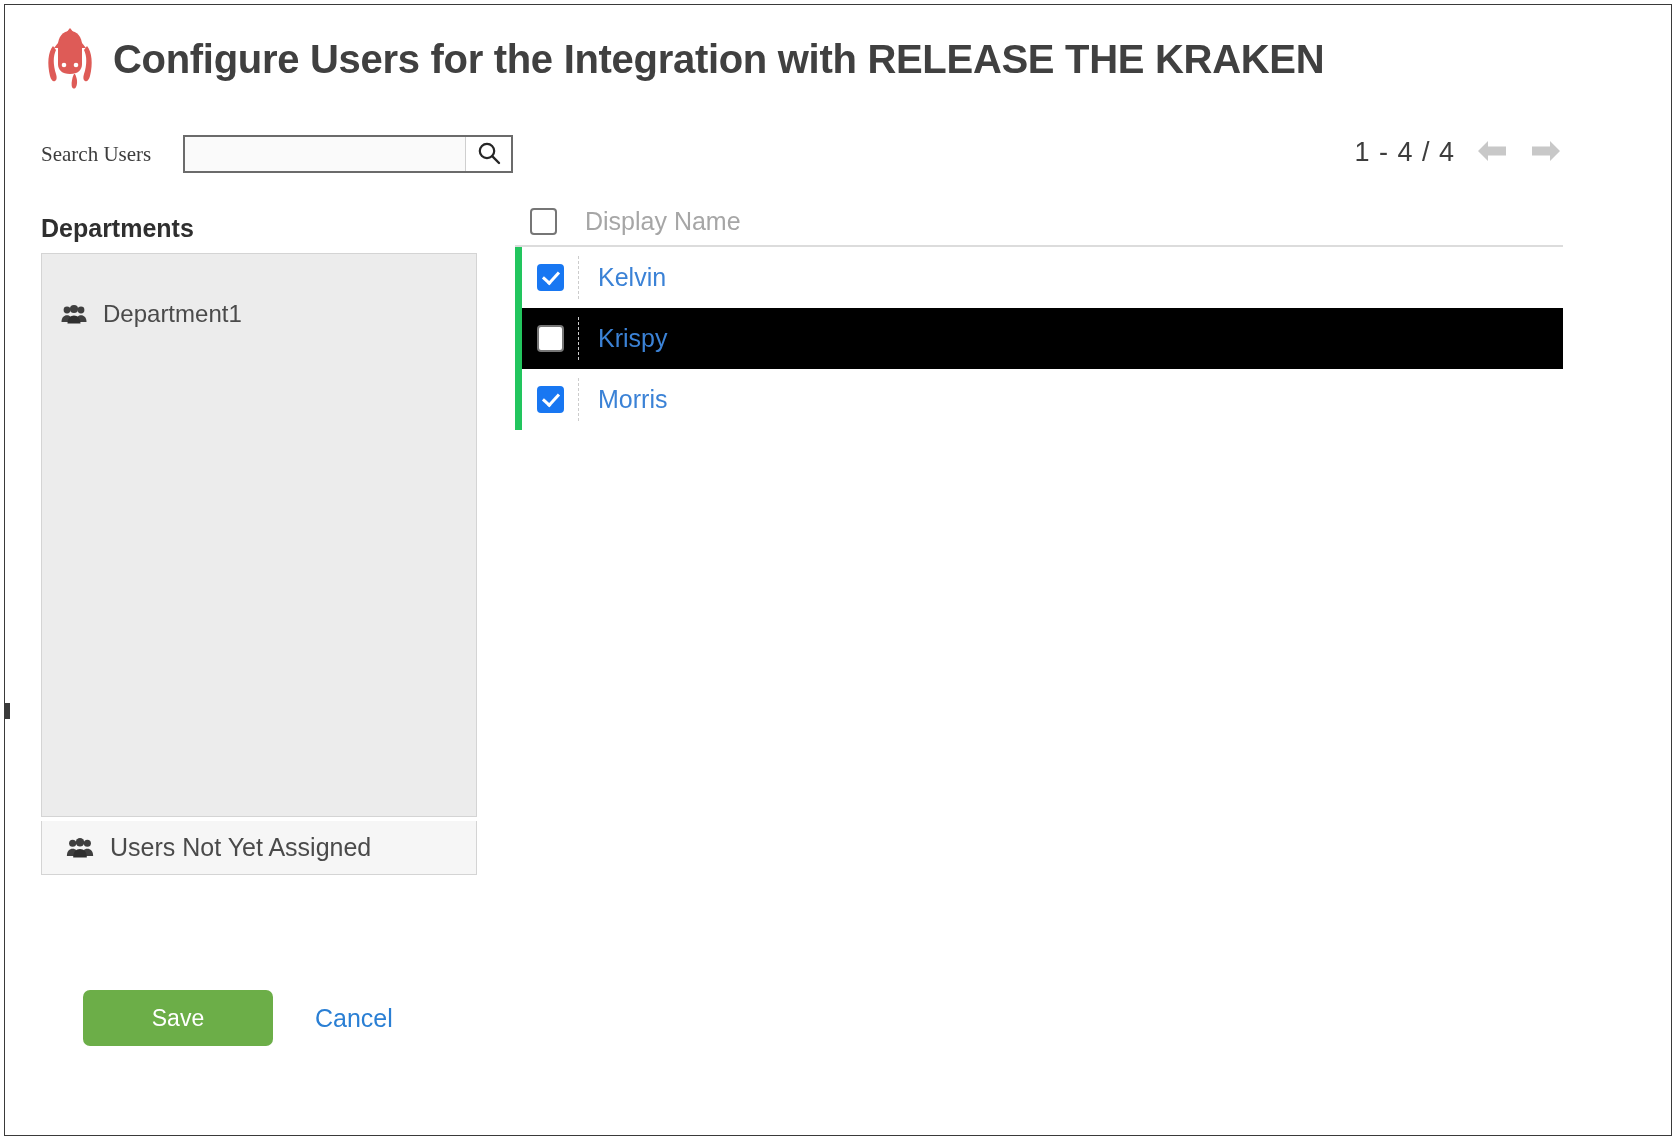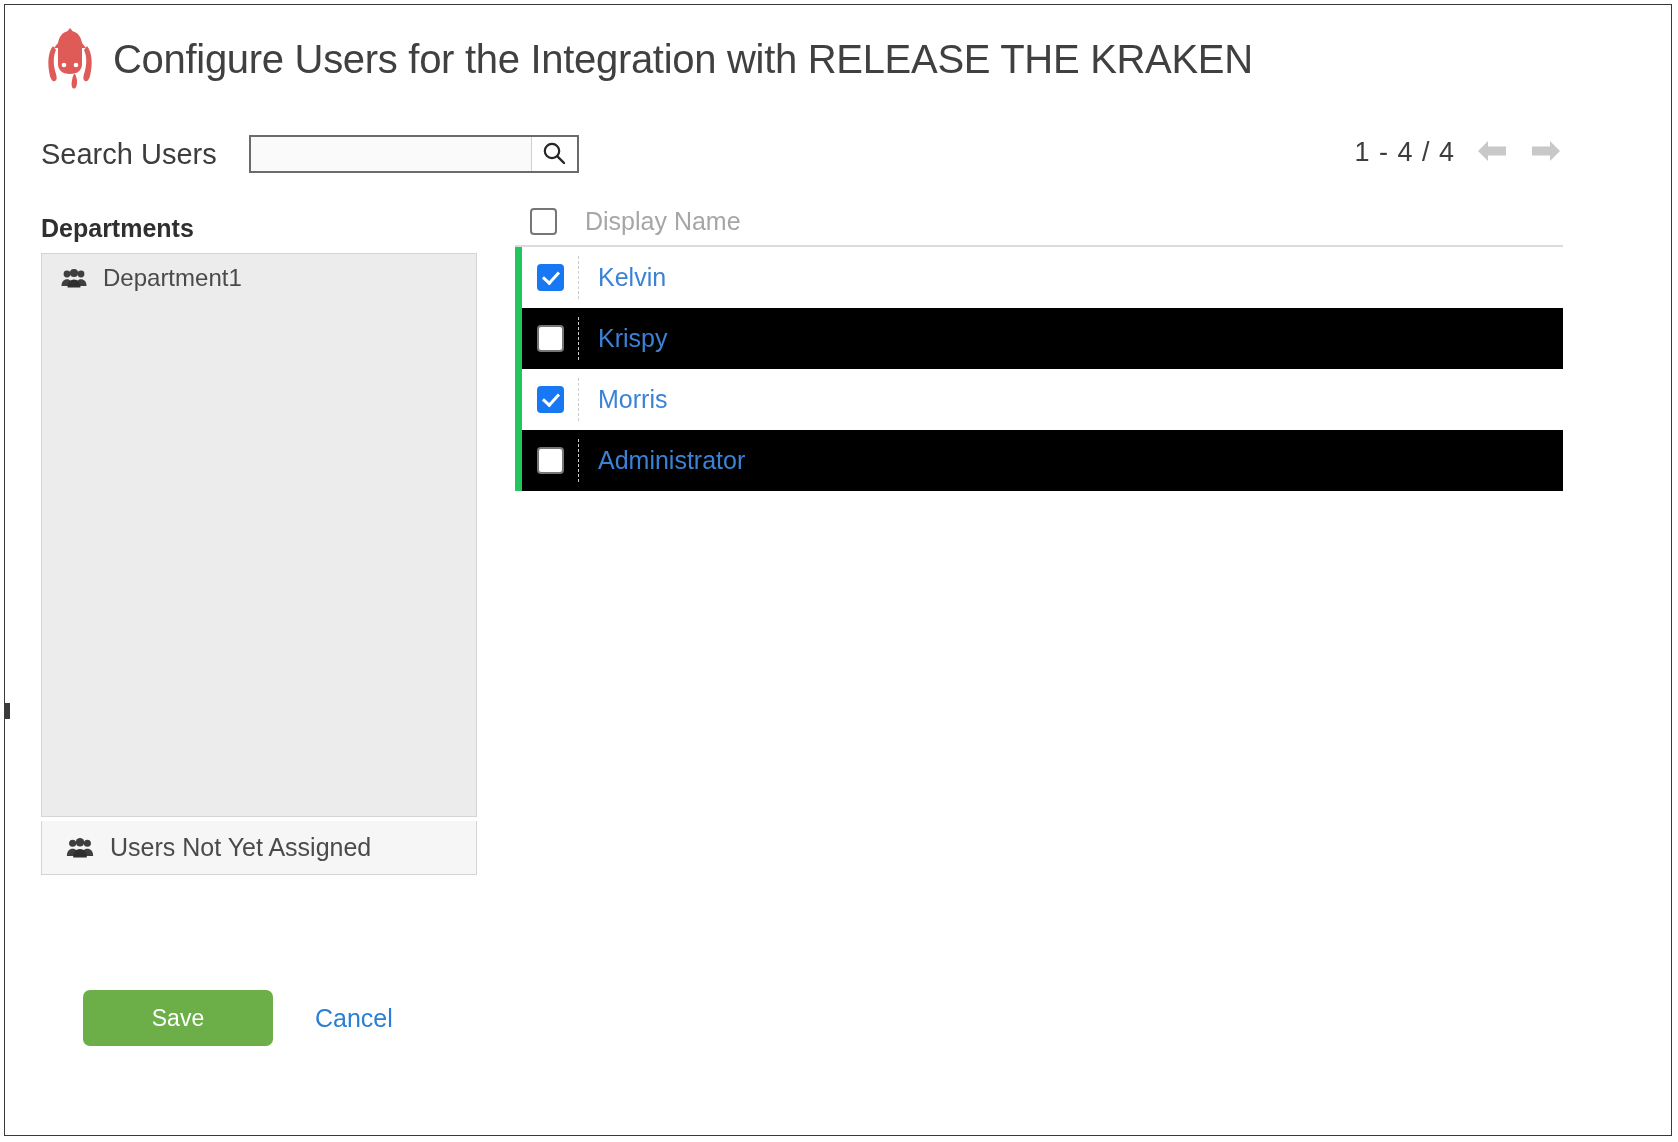--- a/index.html
+++ b/index.html
@@ -35,39 +35,40 @@
     height: 80px;
   }
   .logo {
     width: 62px;
     height: 66px;
     flex: none;
     margin-right: 12px;
   }
   .page-title {
     font-size: 40px;
-    font-weight: normal;
+    font-weight: bold;
     color: #404040;
     letter-spacing: -0.3px;
     white-space: nowrap;
   }
 
   
   .search-row {
     position: absolute;
     left: 36px;
     top: 130px;
     display: flex;
     align-items: center;
   }
   .search-label {
-    font-size: 29px;
+    font-size: 21px;
     color: #3d3d3d;
     margin-right: 32px;
     white-space: nowrap;
+    font-family: Liberation Serif, serif;
   }
   .search-box {
     display: flex;
     align-items: stretch;
     border: 2px solid #6b6b6b;
     height: 38px;
     box-sizing: border-box;
     background: #fff;
   }
   .search-input {
@@ -137,20 +138,21 @@
   }
   .dept-item {
     height: 48px;
     display: flex;
     align-items: center;
     padding-left: 19px;
     box-sizing: border-box;
     font-size: 24px;
     color: #4a4a4a;
     cursor: pointer;
+    margin-top: 36px;
   }
   .dept-item .grp-icon { margin-right: 16px; display:flex; }
 
   .fixed-item {
     position: absolute;
     left: 36px;
     width: 436px;
     height: 54px;
     box-sizing: border-box;
     display: flex;
@@ -396,23 +398,16 @@
     </div>
 
     <div class="table-row">
       <span class="col-check">
         <span class="cb on"></span>
       </span>
       <span class="row-divider"></span>
       <span class="row-name">Morris</span>
     </div>
 
-    <div class="table-row alt">
-      <span class="col-check">
-        <span class="cb off"></span>
-      </span>
-      <span class="row-divider"></span>
-      <span class="row-name">Administrator</span>
-    </div>
   </div>
 
   <div class="edge-artifact"></div>
 </div>
 
 </body></html>

